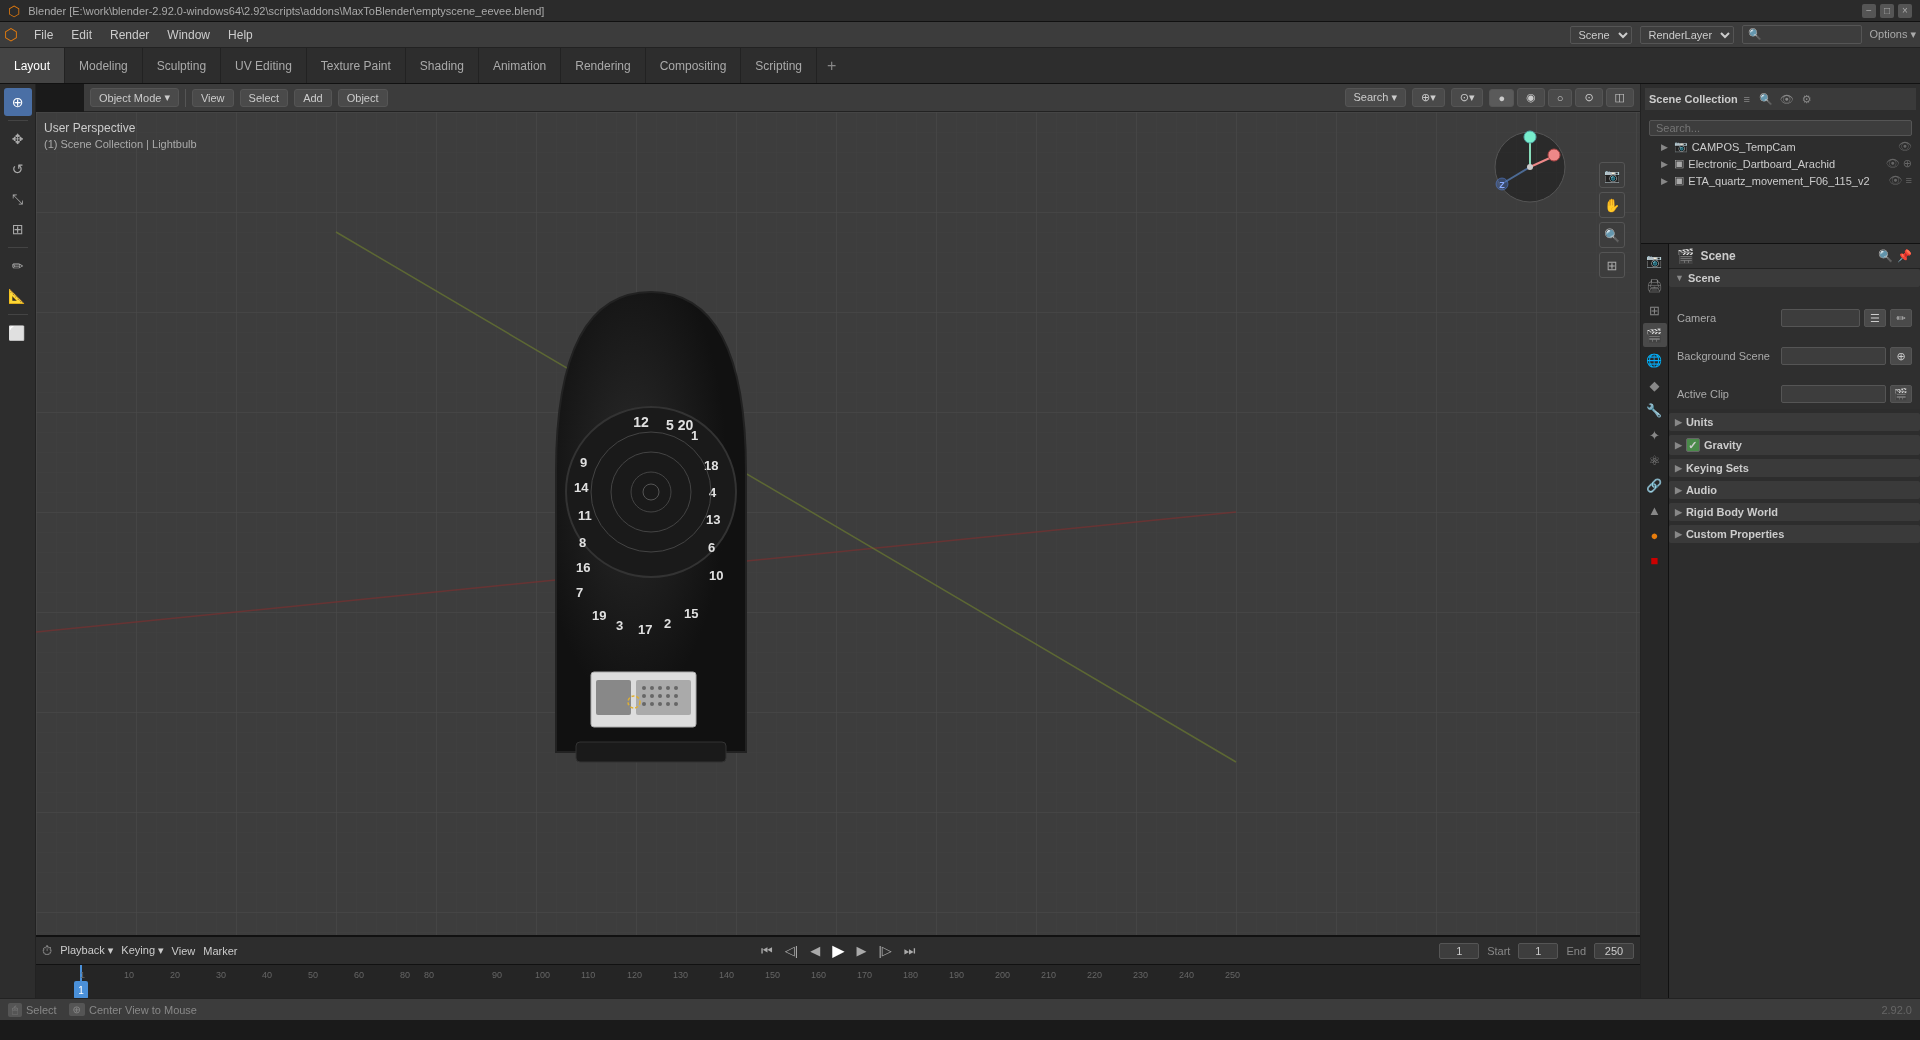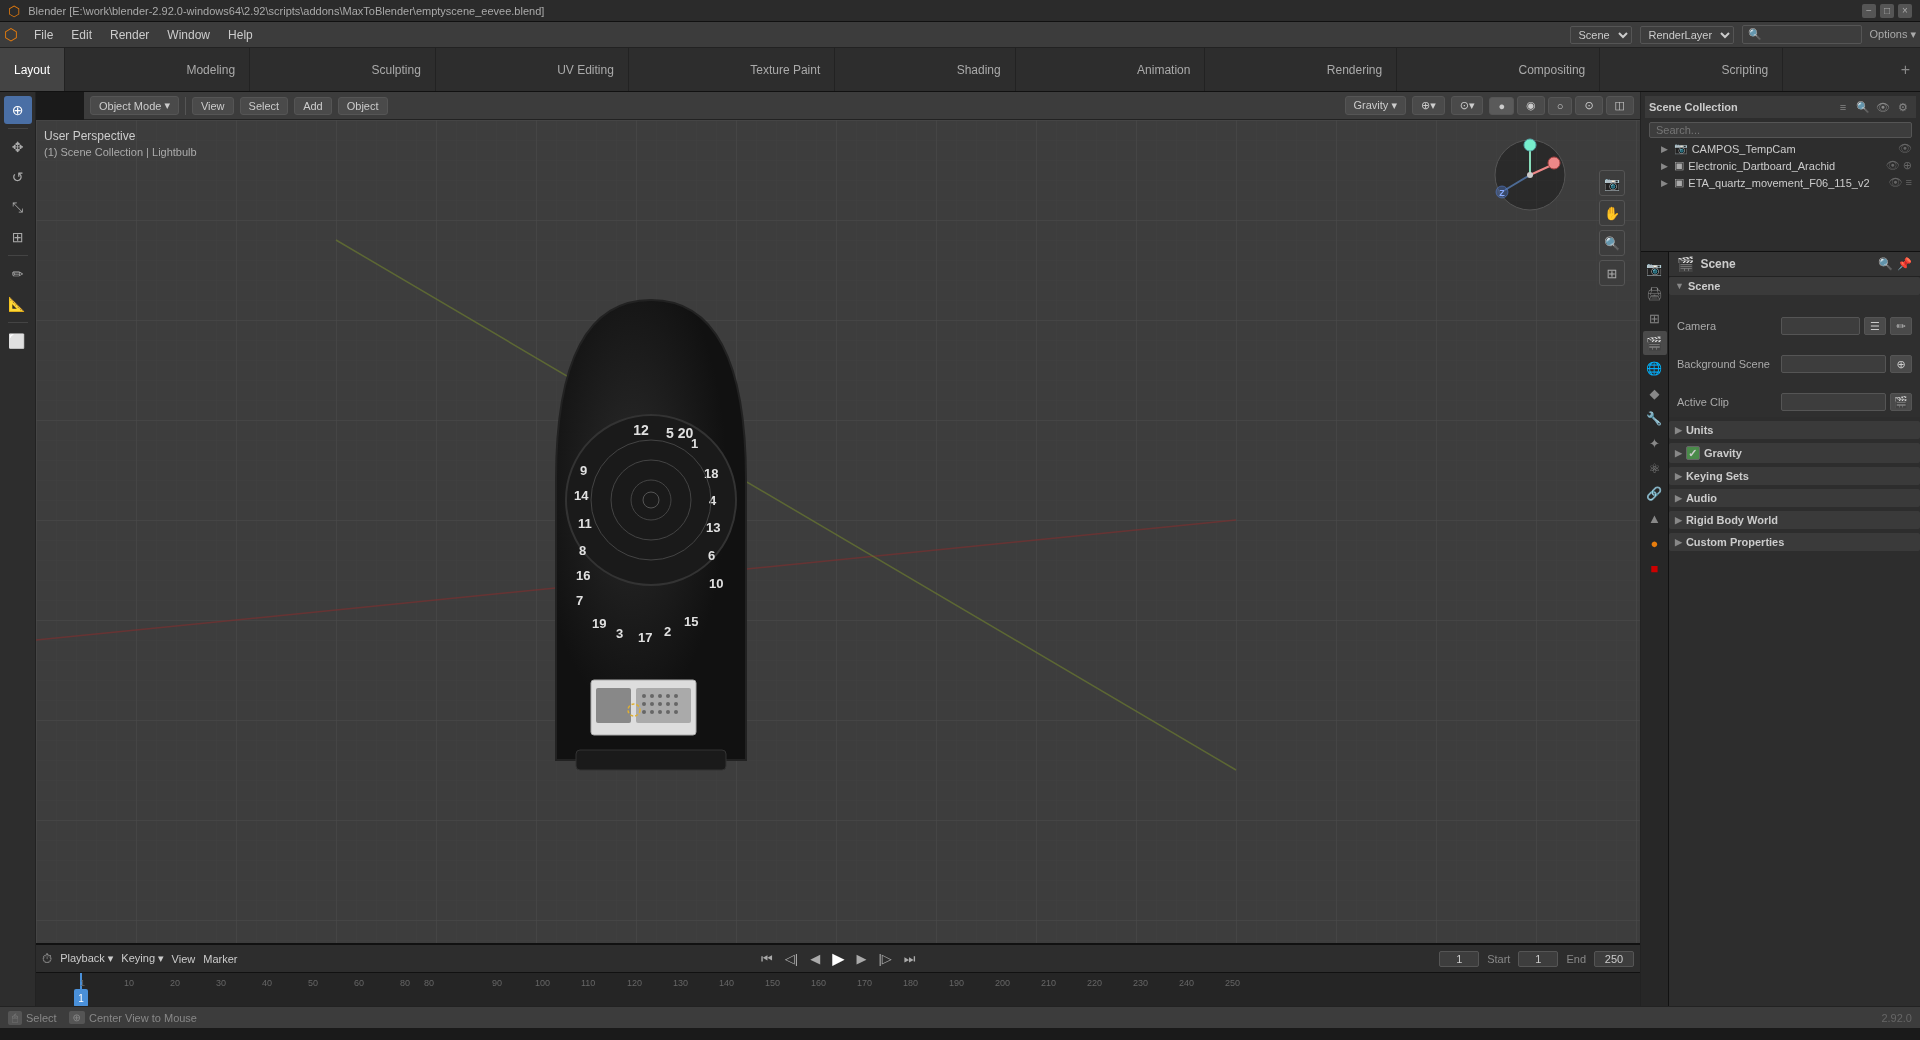--- a/index.html
+++ b/index.html
@@ -18,23 +18,22 @@
 
     
     #menubar {
       height: 26px; background: #3c3c3c; display: flex; align-items: center; padding: 0 4px; gap: 2px;
       border-bottom: 1px solid #222;
     }
     .menu-item { padding: 2px 8px; border-radius: 3px; cursor: pointer; font-size: 12px; color: #ccc; }
 
     
     #workspacetabs {
-      height: 44px; background: #2d2d2d; display: flex; align-items: stretch; padding: 0;
+      height: 36px; background: #2d2d2d; display: flex; align-items: stretch; padding: 0;
       border-bottom: 1px solid #111;
-      justify-content: space-between;
     }
     .ws-tab { padding: 0 14px; display: flex; align-items: center; cursor: pointer; font-size: 12px; color: #aaa; border-right: 1px solid #222; }
     .ws-tab.active { background: #444; color: #fff; }
     .ws-tab-add { padding: 0 10px; display: flex; align-items: center; cursor: pointer; color: #888; font-size: 16px; }
 
     
     #main-layout {
       display: flex; height: calc(1040px - 22px - 26px - 28px - 28px - 22px);
     }
 
@@ -69,21 +68,21 @@
 
     
     .vp-info { position: absolute; top: 8px; left: 8px; color: #ccc; font-size: 11px; line-height: 1.4; }
 
     
     #right-panel {
       width: 280px; background: #2d2d2d; display: flex; flex-direction: column;
       border-left: 1px solid #222;
     }
     #outliner { height: 160px; border-bottom: 1px solid #111; padding: 4px; }
-    #outliner-header { display: flex; align-items: center; justify-content: space-between; padding: 2px 4px; background: #3a3a3a; margin-bottom: 2px; font-size: 11px; }
+    #outliner-header { display: flex; align-items: center; padding: 2px 4px; background: #3a3a3a; margin-bottom: 8px; font-size: 11px; }
     .outliner-item { display: flex; align-items: center; padding: 2px 4px; font-size: 11px; cursor: pointer; gap: 4px; }
     .outliner-item .icon { color: #aaa; font-size: 11px; }
     .outliner-item .name { color: #ccc; }
     .outliner-item .vis-icon { margin-left: auto; color: #666; font-size: 11px; }
 
     #properties-panel { flex: 1; display: flex; flex-direction: column; overflow: hidden; }
 
     .prop-section { margin-bottom: 4px; }
     .prop-section-header { display: flex; align-items: center; padding: 3px 6px; background: #3a3a3a; border-radius: 2px; cursor: pointer; font-size: 11px; font-weight: bold; color: #ccc; gap: 4px; }
     .prop-section-content { padding: 4px 8px; background: #2f2f2f; }
@@ -224,21 +223,21 @@
         <span>Object Mode</span>
         <span>▾</span>
       </div>
       <div class="vp-separator"></div>
       <div class="vp-btn">View</div>
       <div class="vp-btn">Select</div>
       <div class="vp-btn">Add</div>
       <div class="vp-btn">Object</div>
       <div style="flex:1;"></div>
 
-      <div class="vp-btn">Gravity ▾</div>
+      <div class="vp-btn">Search ▾</div>
       <div class="vp-btn">⊕▾</div>
       <div class="vp-btn">⊙▾</div>
 
       <div style="margin-left:auto; display:flex; gap:3px; align-items:center;">
         <div class="vp-btn" style="background:#5a5a5a;">●</div>
         <div class="vp-btn">◉</div>
         <div class="vp-btn">○</div>
         <div class="vp-btn">⊙</div>
         <div class="vp-btn">◫</div>
       </div>

